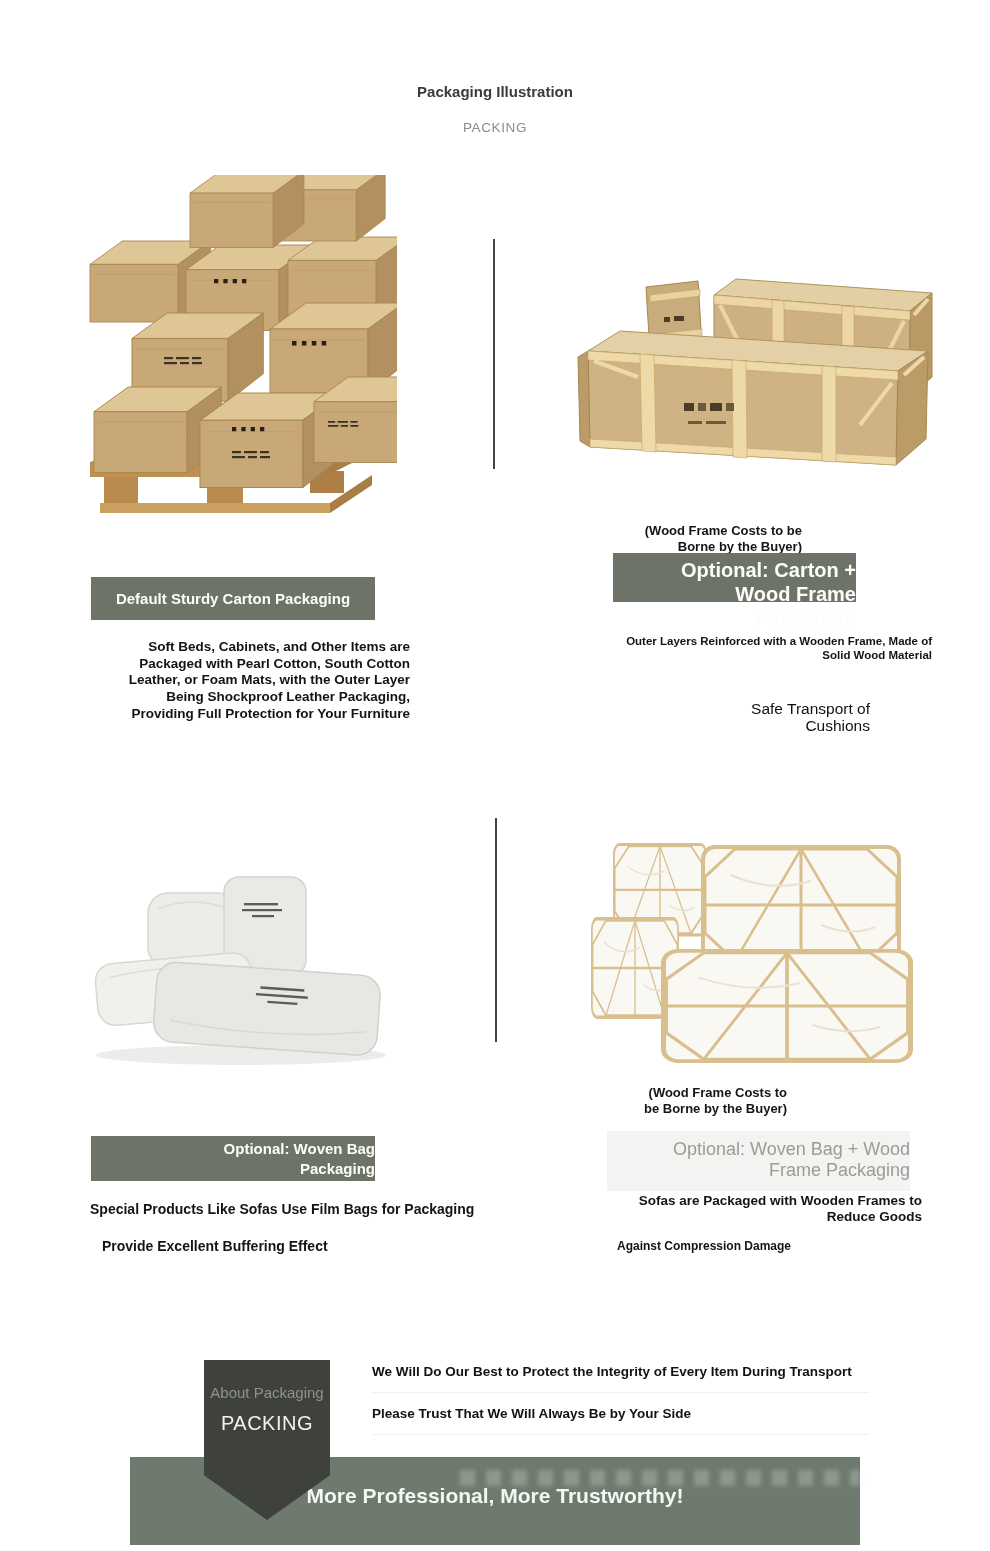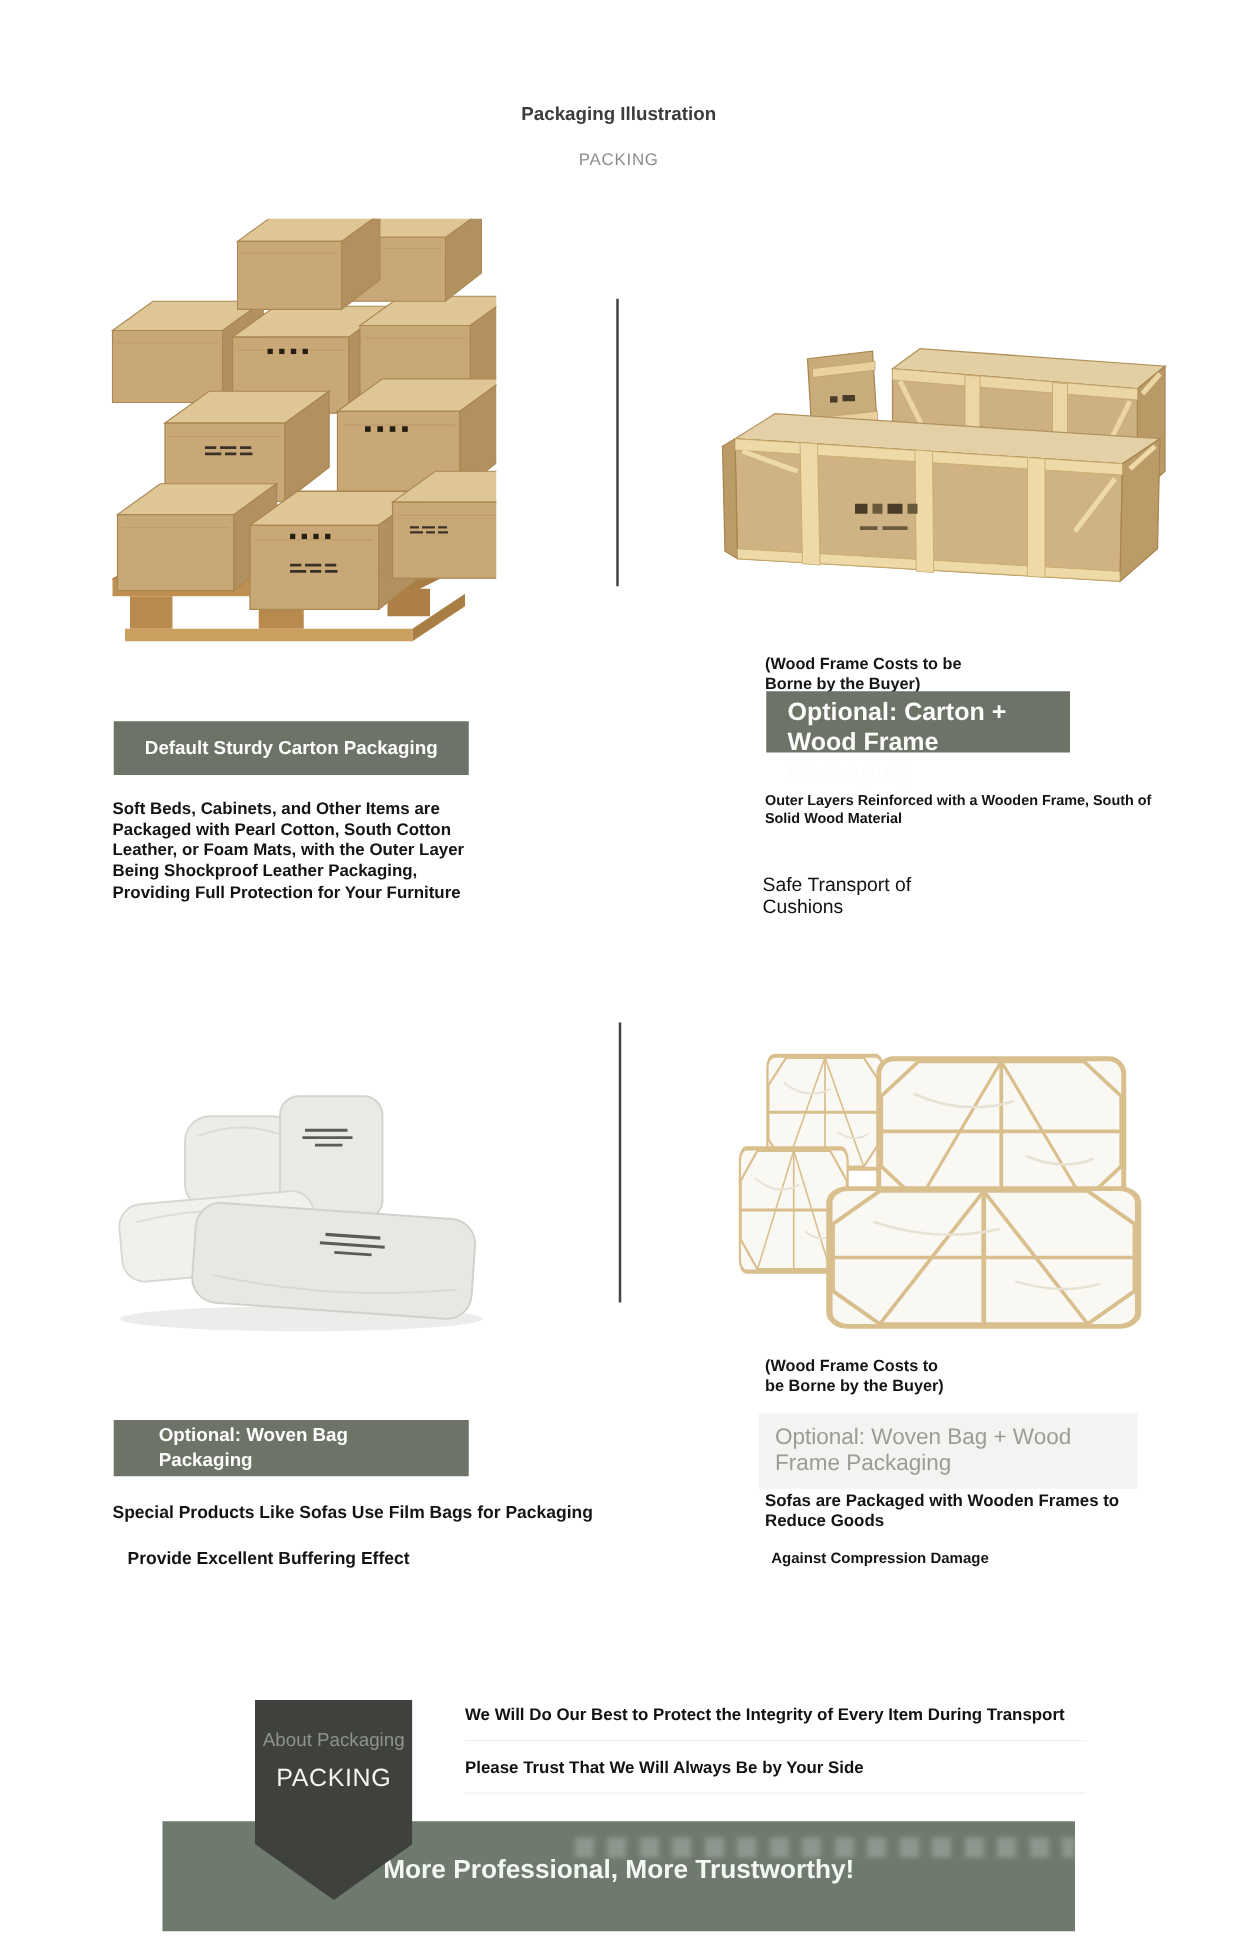--- a/index.html
+++ b/index.html
@@ -1,19 +1,19 @@
 <!DOCTYPE html>
 <html><head>
 <meta charset="utf-8">
 <style>
   html,body{margin:0;padding:0;background:#ffffff;}
   .page{position:relative;width:990px;height:1551px;background:#fff;
         font-family:"Liberation Sans",sans-serif;overflow:hidden;margin-top:29px;}
   .abs{position:absolute;}
-  .pre{white-space:pre-line;}
+  .pre{white-space:pre-line;text-align:right;}
   .center{text-align:center;}
   .page-title{top:54px;left:0;width:100%;font-size:15px;font-weight:bold;color:#3b3b3b;}
   .page-subtitle{top:91px;left:0;width:100%;font-size:13.5px;color:#8c8c8c;letter-spacing:.6px;}
   .divider{width:2px;background:#454545;}
   .btn-green{background:#6d7467;color:#fdfdfb;font-weight:bold;box-sizing:border-box;}
   .btn-light{background:#f3f3f1;color:#9b9b98;box-sizing:border-box;}
   .note{font-size:13px;font-weight:bold;color:#151515;line-height:1.22;}
   .bold-dark{font-weight:bold;color:#141414;}
   .badge{background:#3e413c;clip-path:polygon(0 0,100% 0,100% 72%,50% 100%,0 72%);z-index:3;}
   .badge-label{top:24px;left:0;width:100%;font-size:15px;color:#8f928d;}
@@ -135,21 +135,21 @@
 
   <div class="abs btn-green pre" style="left:613px;top:524px;width:243px;height:49px;font-size:20px;line-height:1.22;padding:5px 0 0 17px">Optional: Carton + Wood Frame
 Packaging</div>
 
   <div class="abs bold-dark pre" style="left:90px;top:610px;width:320px;font-size:13.5px;line-height:1.24">Soft Beds, Cabinets, and Other Items are
 Packaged with Pearl Cotton, South Cotton
 Leather, or Foam Mats, with the Outer Layer
 Being Shockproof Leather Packaging,
 Providing Full Protection for Your Furniture</div>
 
-  <div class="abs bold-dark pre" style="left:612px;top:606px;width:320px;font-size:11.5px;line-height:1.2">Outer Layers Reinforced with a Wooden Frame, South of
+  <div class="abs bold-dark pre" style="left:612px;top:606px;width:320px;font-size:11.5px;line-height:1.2">Outer Layers Reinforced with a Wooden Frame, Made of
 Solid Wood Material</div>
   <div class="abs pre" style="left:610px;top:672px;width:260px;font-size:15.5px;font-weight:500;color:#111;line-height:1.08">Safe Transport of
 Cushions</div>
 
   <svg class="abs" style="left:86px;top:840px" width="305" height="200" viewBox="0 0 305 200">
     <ellipse cx="155" cy="186" rx="145" ry="10" fill="#ececea"></ellipse>
     <rect x="62" y="24" width="90" height="74" rx="20" fill="#ecece8" stroke="#d6d6d1" stroke-width="1.5"></rect>
     <path d="M72,40 q35,-14 70,0" fill="none" stroke="#dcdcd7" stroke-width="1.5"></path>
     <rect x="138" y="8" width="82" height="98" rx="15" fill="#e9e9e5" stroke="#d3d3ce" stroke-width="1.5"></rect>
     <g fill="#5c5c56">

